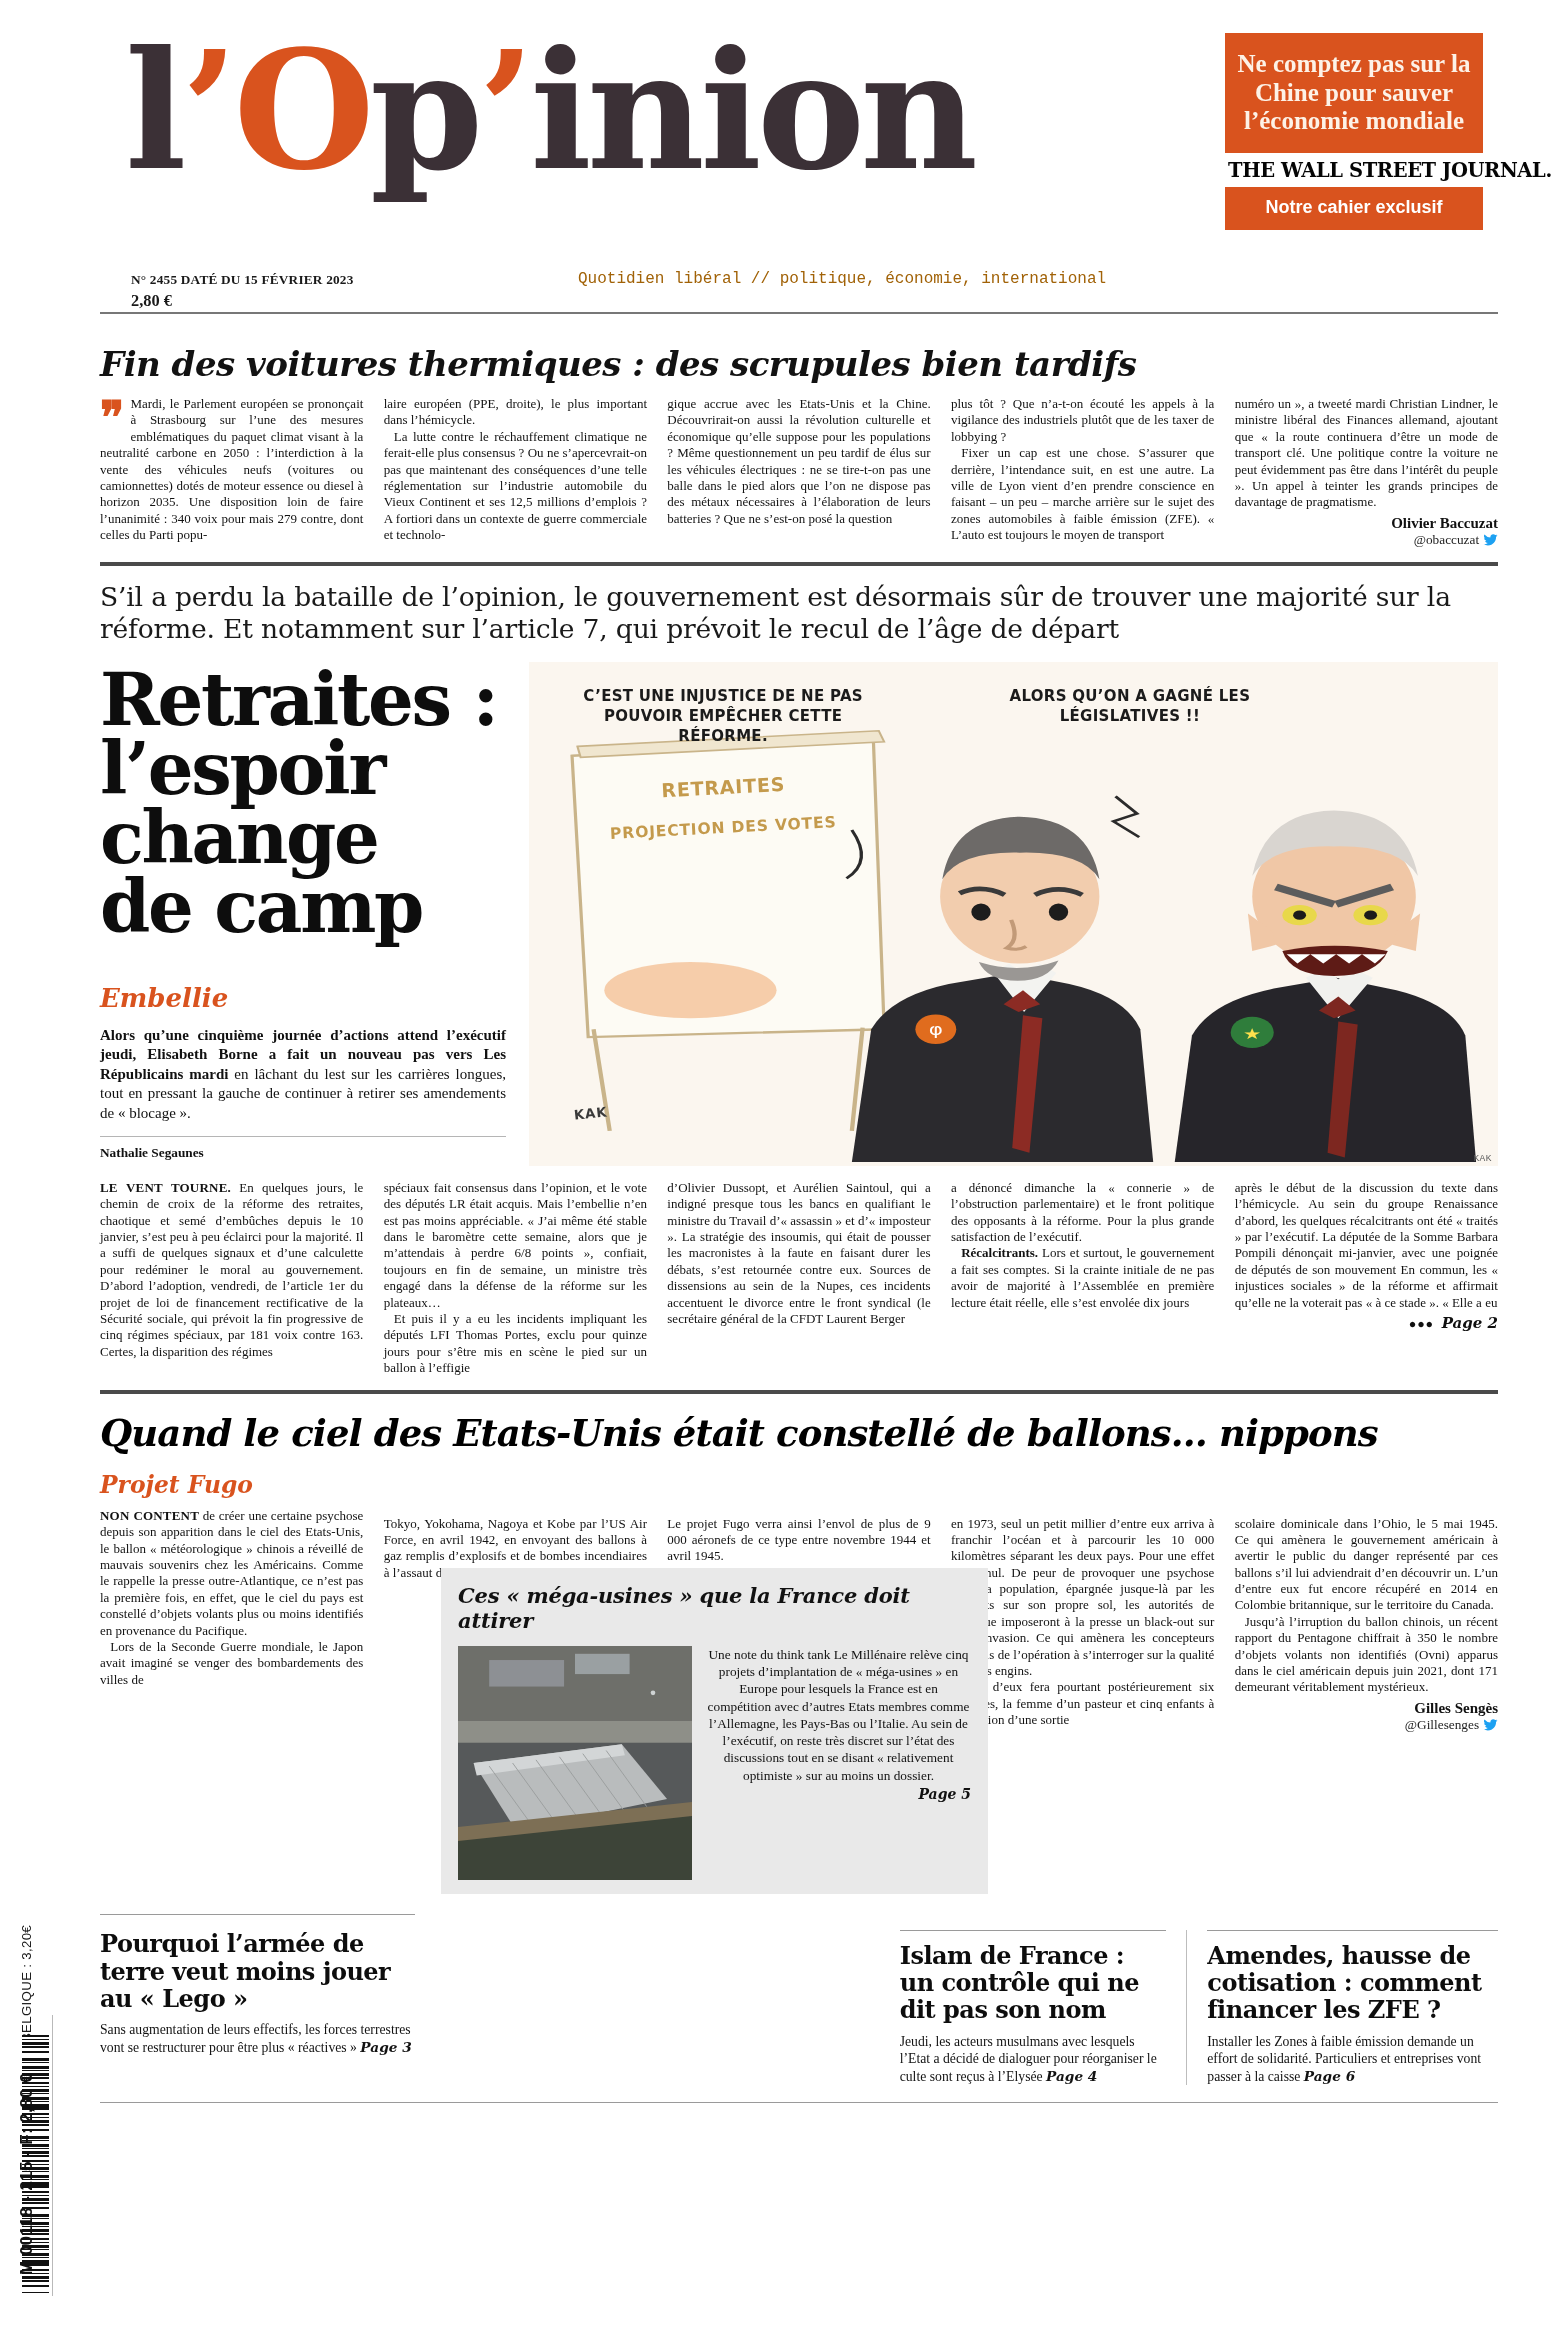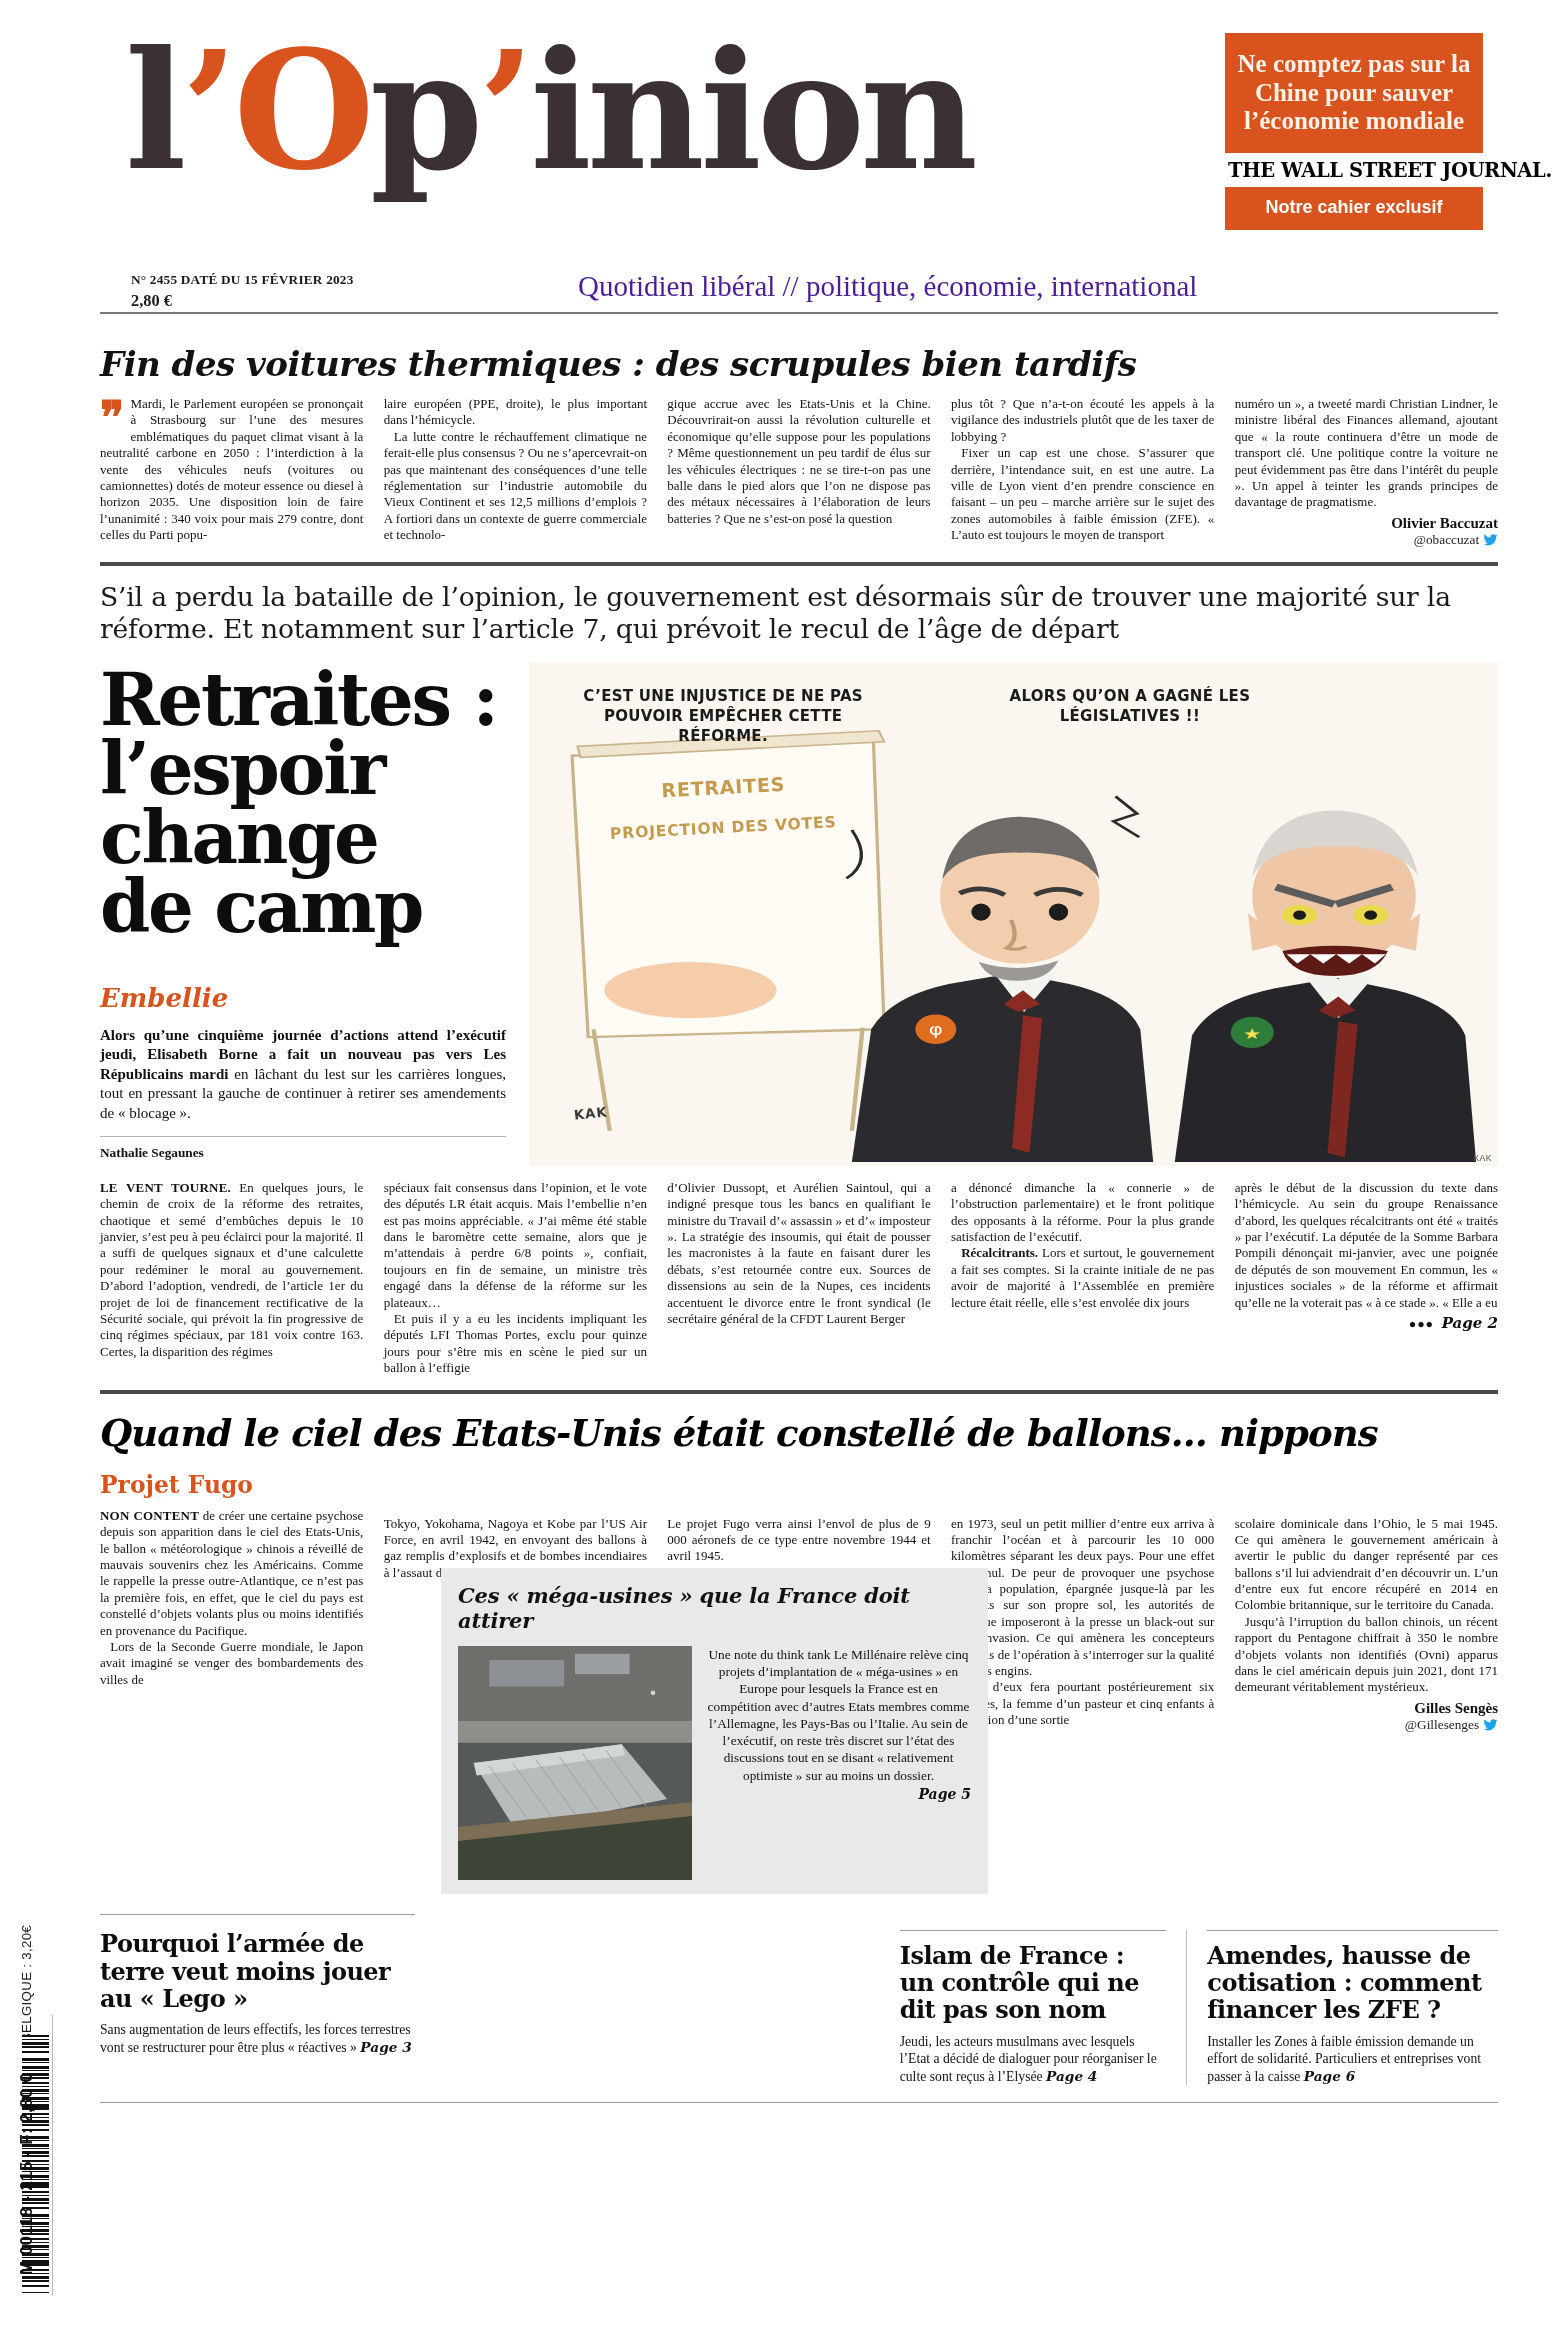--- a/index.html
+++ b/index.html
@@ -67,22 +67,22 @@
     font-family:"Liberation Serif", serif;
     font-size:13.3px; font-weight:700; letter-spacing:0.2px; color:#1a1a1a;
   }
   .price {
     position:absolute; left:31px; top:291px;
     font-family:"Liberation Serif", serif;
     font-size:16.4px; font-weight:700; color:#1a1a1a;
   }
   .tagline {
     position:absolute; left:478px; top:270px;
-    font-family:Liberation Serif, serif;
-    font-size:29px; color:#4c1d95; white-space:nowrap;
+    font-family:Liberation Mono, monospace;
+    font-size:16px; color:#a16207; white-space:nowrap;
   }
 
   
   .wsj {
     position:absolute; left:1125px; top:33px;
     width:258px; background:#d9531e; padding:17px 11px 12.5px;
     text-align:center;
   }
   .wsj-head {
     font-family:"Liberation Serif", serif;
@@ -214,21 +214,21 @@
   .dots { letter-spacing:0.8px; }
 
   
   .sec-title {
     font-family:"DejaVu Serif", serif;
     font-weight:700; font-size:37px; letter-spacing:-0.9px;
     color:#000000; margin:17px 0 16px;font-style:italic;
   }
   .projet {
     font-family:"DejaVu Serif", serif;
-    font-weight:700; font-size:23.4px;
+    font-style:italic; font-weight:700; font-size:23.4px;
     color:#d9531e; margin:0 0 9.4px;
   }
 
   
   .boxed {
     background:#e9e9e9; padding:15.6px 17px 14px; margin-top:20.3px;
   }
   .boxed-title {
     font-family:"DejaVu Serif", serif;
     font-style:italic; font-weight:700; font-size:21px;

